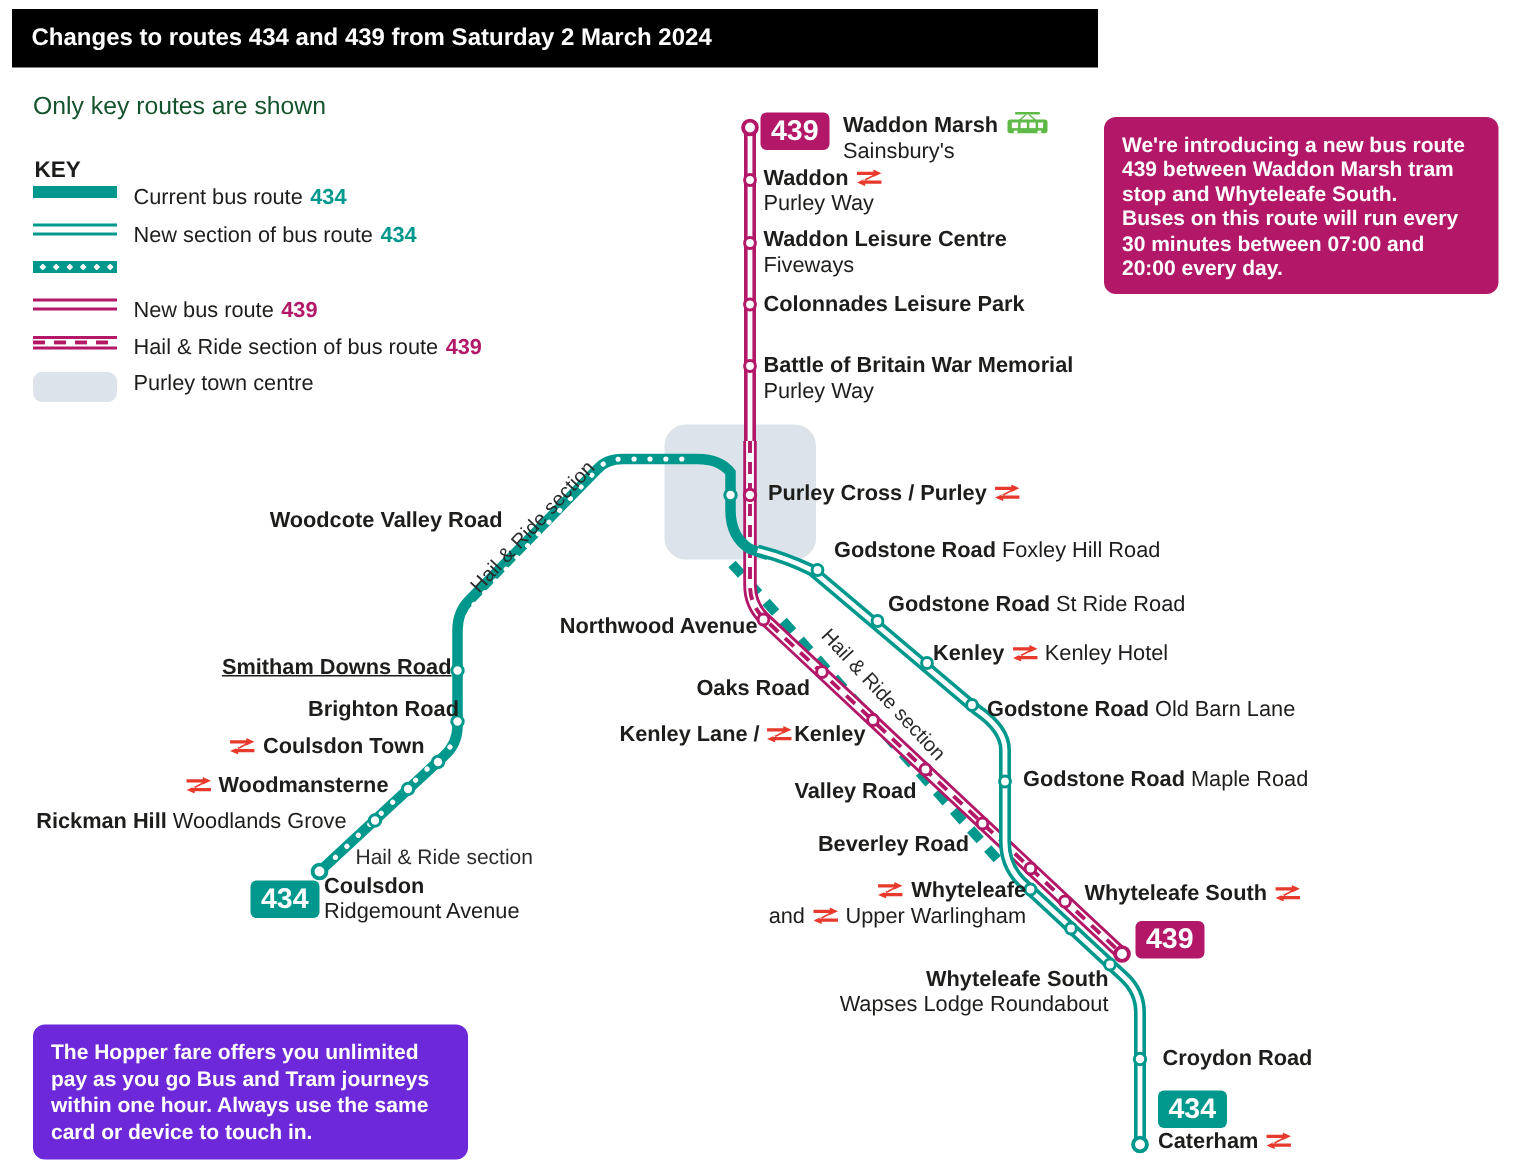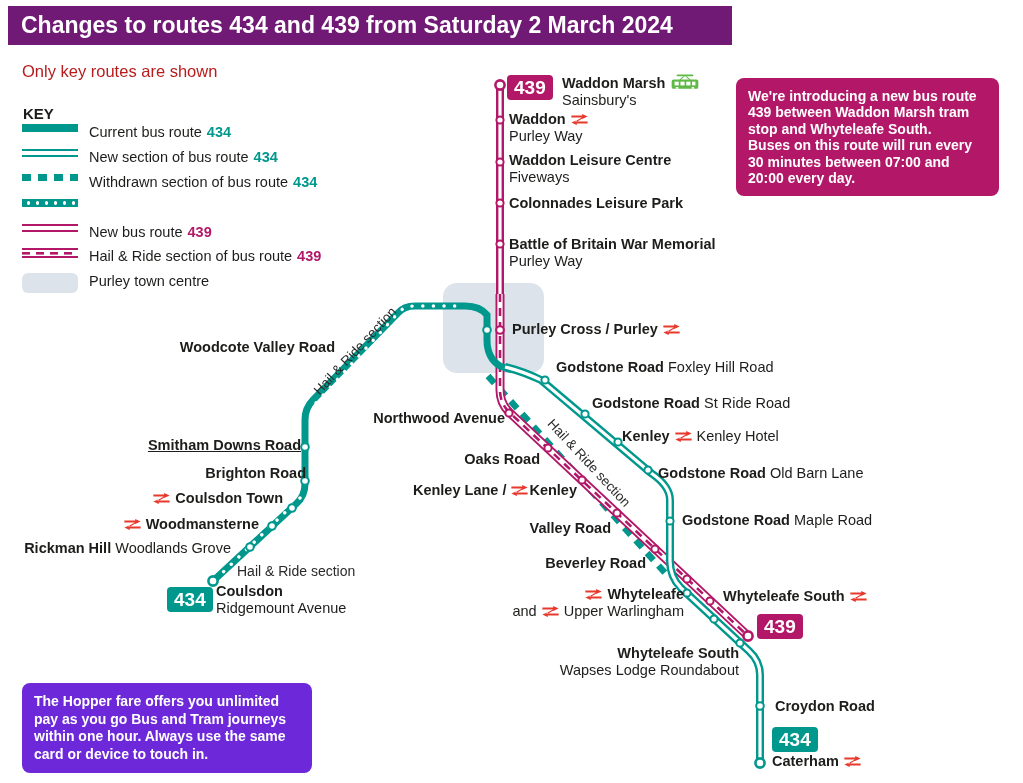--- a/index.html
+++ b/index.html
@@ -1,21 +1,21 @@
 <!DOCTYPE html>
 <html><head>
 <meta charset="utf-8">
 <style>
   html,body{margin:0;padding:0;background:#fff;}
   #page{position:relative;width:1023px;height:783px;overflow:hidden;background:#fff;
         font-family:"Liberation Sans",sans-serif;color:#1d1d1b;}
   
-  .hdr{position:absolute;left:8px;top:6px;width:724px;height:39px;background:#701a75;
-       color:#fff;font-weight:bold;font-size:23px;line-height:39px;padding-left:13px;box-sizing:border-box;}
-  .note{position:absolute;left:22px;top:62px;font-size:16.5px;color:#b91c1c;}
+  .hdr{position:absolute;left:8px;top:6px;width:724px;height:39px;background:#000000;
+       color:#fff;font-weight:bold;font-size:16px;line-height:39px;padding-left:13px;box-sizing:border-box;}
+  .note{position:absolute;left:22px;top:62px;font-size:16.5px;color:#14532d;}
   
   .keytitle{position:absolute;left:23px;top:105px;font-size:15px;font-weight:bold;}
   .key{position:absolute;left:22px;top:124px;}
   .krow{display:flex;height:24.9px;}
   .ksw{width:56px;margin-right:11px;flex:0 0 56px;}
   .klbl{font-size:14.5px;white-space:nowrap;}
   .knum{font-weight:bold;margin-left:5px;}
   .knum.teal{color:#00988d;} .knum.mag{color:#b21768;}
   .sw-solid{height:8px;background:#00988d;}
   .sw-double{height:8px;border-top:2.6px solid #00988d;border-bottom:2.6px solid #00988d;box-sizing:border-box;background:#fff;}
@@ -62,24 +62,20 @@
   <div class="key">
     <div class="krow">
       <div class="ksw sw-solid"></div>
       <div class="klbl"><span>Current bus route</span><span class="knum teal">434</span></div>
     </div>
     <div class="krow">
       <div class="ksw sw-double"></div>
       <div class="klbl"><span>New section of bus route</span><span class="knum teal">434</span></div>
     </div>
     <div class="krow">
-      <div class="ksw sw-dash"></div>
-      <div class="klbl"><span>Withdrawn section of bus route</span><span class="knum teal">434</span></div>
-    </div>
-    <div class="krow">
       <div class="ksw sw-dot"></div>
     </div>
     <div class="krow">
       <div class="ksw sw-double mag2"></div>
       <div class="klbl"><span>New bus route</span><span class="knum mag">439</span></div>
     </div>
     <div class="krow">
       <div class="ksw sw-hr"></div>
       <div class="klbl"><span>Hail &amp; Ride section of bus route</span><span class="knum mag">439</span></div>
     </div>

